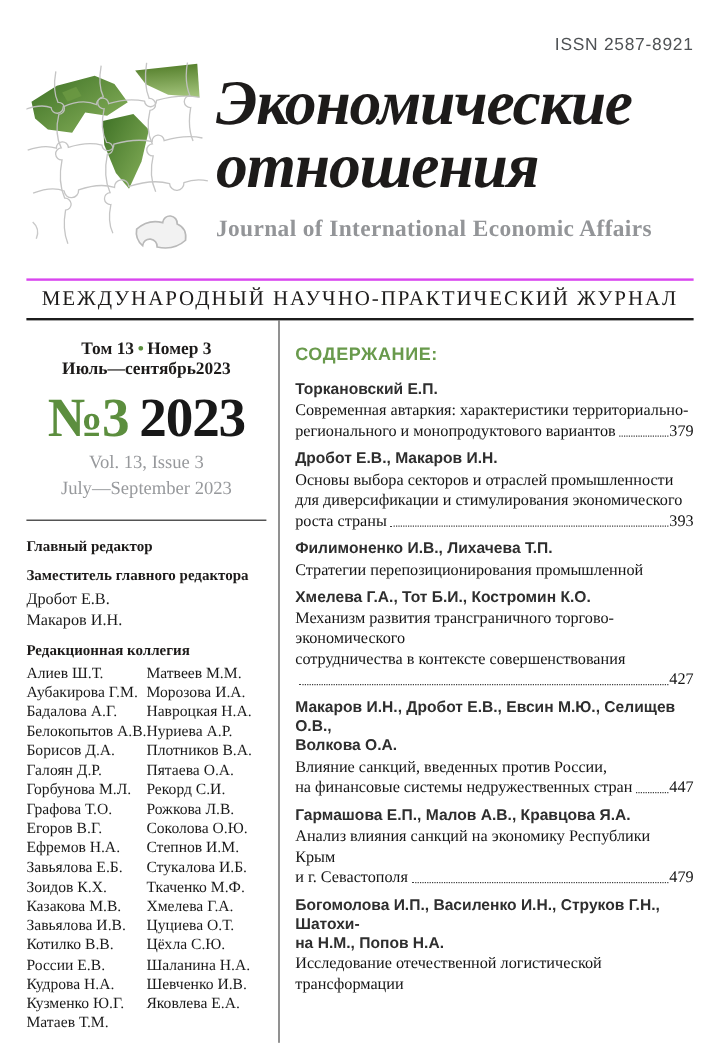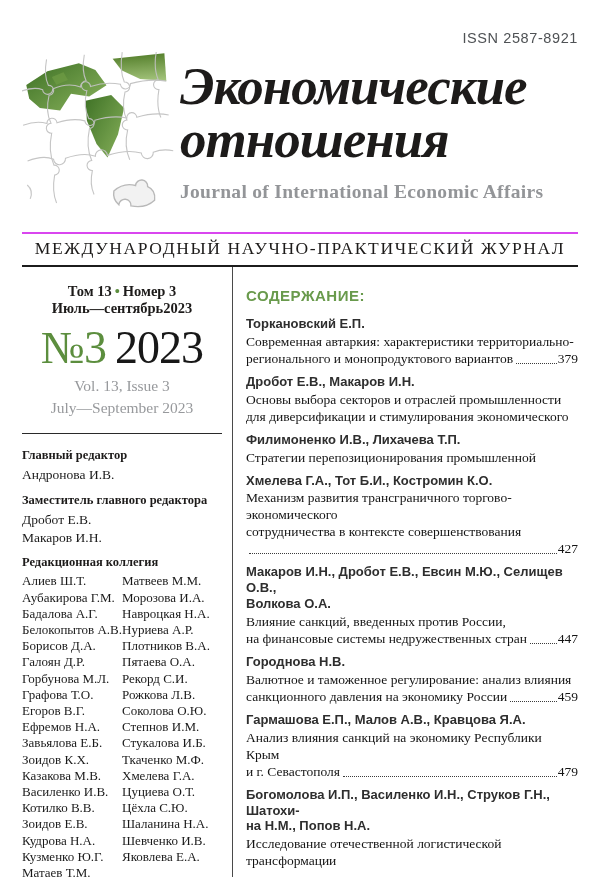--- a/index.html
+++ b/index.html
@@ -22,21 +22,21 @@
   
   .columns{flex:1;display:flex;align-items:stretch;}
   .col-left{width:210px;flex:none;box-sizing:border-box;padding-right:10px;}
   .col-right{flex:1;box-sizing:border-box;border-left:1.3px solid #4a4a4a;
              padding-left:13px;padding-top:20px;display:flex;flex-direction:column;}
 
   
   .issue-box{text-align:center;padding:16px 4px 13px;border-bottom:1.5px solid #2a2a2a;}
   .issue-vol,.issue-period{font-weight:bold;font-size:14.5px;color:#1d1b1a;}
   .issue-vol .sep{color:#5c8e3e;padding:0 3px;}
-  .issue-big{font-size:46px;font-weight:normal;margin:8px 0 4px;letter-spacing:-1px;line-height:1;}
+  .issue-big{font-size:46px;font-weight:bold;margin:8px 0 4px;letter-spacing:-1px;line-height:1;}
   .issue-big .num{color:#5c8e3e;}
   .issue-big .year{color:#181818;margin-left:9px;}
   .issue-en{color:#97999c;font-size:15.5px;line-height:1.45;margin-top:3px;}
 
   .editors{padding-top:14px;}
   .ed-group{margin-bottom:9px;}
   .ed-label{font-weight:bold;font-size:12.5px;margin-bottom:3px;color:#1d1b1a;}
   .ed-name{font-size:13.5px;line-height:1.32;}
   .board-cols{display:flex;margin-top:3px;}
   .board-col{width:50%;}
@@ -118,21 +118,20 @@
         </div>
         <div class="issue-en">
           <div>Vol. 13, Issue 3</div>
           <div>July—September 2023</div>
         </div>
       </div>
 
       <div class="editors">
         <div class="ed-group">
           <div class="ed-label">Главный редактор</div>
-          <div class="ed-name">Андронова И.В.</div>
         </div>
         <div class="ed-group">
           <div class="ed-label">Заместитель главного редактора</div>
           <div>
               <div class="ed-name">Дробот Е.В.</div>
               <div class="ed-name">Макаров И.Н.</div>
             </div>
         </div>
         <div class="ed-group">
           <div class="ed-label">Редакционная коллегия</div>
@@ -144,23 +143,23 @@
                 <div class="board-name">Белокопытов А.В.</div>
                 <div class="board-name">Борисов Д.А.</div>
                 <div class="board-name">Галоян Д.Р.</div>
                 <div class="board-name">Горбунова М.Л.</div>
                 <div class="board-name">Графова Т.О.</div>
                 <div class="board-name">Егоров В.Г.</div>
                 <div class="board-name">Ефремов Н.А.</div>
                 <div class="board-name">Завьялова Е.Б.</div>
                 <div class="board-name">Зоидов К.Х.</div>
                 <div class="board-name">Казакова М.В.</div>
-                <div class="board-name">Василенко И.В.</div>
+                <div class="board-name">Завьялова И.В.</div>
                 <div class="board-name">Котилко В.В.</div>
-                <div class="board-name">Зоидов Е.В.</div>
+                <div class="board-name">России Е.В.</div>
                 <div class="board-name">Кудрова Н.А.</div>
                 <div class="board-name">Кузменко Ю.Г.</div>
                 <div class="board-name">Матаев Т.М.</div>
               </div>
             <div class="board-col">
                 <div class="board-name">Матвеев М.М.</div>
                 <div class="board-name">Морозова И.А.</div>
                 <div class="board-name">Навроцкая Н.А.</div>
                 <div class="board-name">Нуриева А.Р.</div>
                 <div class="board-name">Плотников В.А.</div>
@@ -192,20 +191,25 @@
             <div class="toc-title-line toc-line-last">
               <span class="t">регионального и монопродуктового вариантов </span>
               <span class="dots"></span>
               <span class="toc-page">379</span>
             </div>
           </div>
           <div class="toc-entry">
             <div class="toc-authors">Дробот Е.В., Макаров И.Н.</div>
             <div class="toc-title-line">Основы выбора секторов и отраслей промышленности</div>
             <div class="toc-title-line">для диверсификации и стимулирования экономического</div>
+            <div class="toc-title-line toc-line-last">
+              <span class="t">роста страны </span>
+              <span class="dots"></span>
+              <span class="toc-page">393</span>
+            </div>
           </div>
           <div class="toc-entry">
             <div class="toc-authors">Филимоненко И.В., Лихачева Т.П.</div>
             <div class="toc-title-line">Стратегии перепозиционирования промышленной</div>
           </div>
           <div class="toc-entry">
             <div class="toc-authors">Хмелева Г.А., Тот Б.И., Костромин К.О.</div>
             <div class="toc-title-line">Механизм развития трансграничного торгово-экономического</div>
             <div class="toc-title-line">сотрудничества в контексте совершенствования</div>
             <div class="toc-title-line toc-line-last">
@@ -217,29 +221,20 @@
             <div class="toc-authors">Макаров И.Н., Дробот Е.В., Евсин М.Ю., Селищев О.В.,
 Волкова О.А.</div>
             <div class="toc-title-line">Влияние санкций, введенных против России,</div>
             <div class="toc-title-line toc-line-last">
               <span class="t">на финансовые системы недружественных стран </span>
               <span class="dots"></span>
               <span class="toc-page">447</span>
             </div>
           </div>
           <div class="toc-entry">
-            <div class="toc-authors">Городнова Н.В.</div>
-            <div class="toc-title-line">Валютное и таможенное регулирование: анализ влияния</div>
-            <div class="toc-title-line toc-line-last">
-              <span class="t">санкционного давления на экономику России </span>
-              <span class="dots"></span>
-              <span class="toc-page">459</span>
-            </div>
-          </div>
-          <div class="toc-entry">
             <div class="toc-authors">Гармашова Е.П., Малов А.В., Кравцова Я.А.</div>
             <div class="toc-title-line">Анализ влияния санкций на экономику Республики Крым</div>
             <div class="toc-title-line toc-line-last">
               <span class="t">и г. Севастополя </span>
               <span class="dots"></span>
               <span class="toc-page">479</span>
             </div>
           </div>
           <div class="toc-entry">
             <div class="toc-authors">Богомолова И.П., Василенко И.Н., Струков Г.Н., Шатохи-

